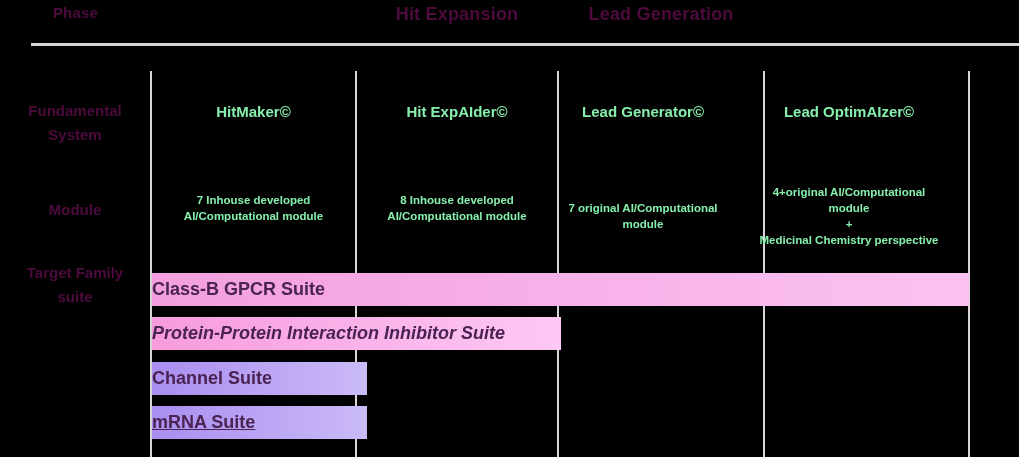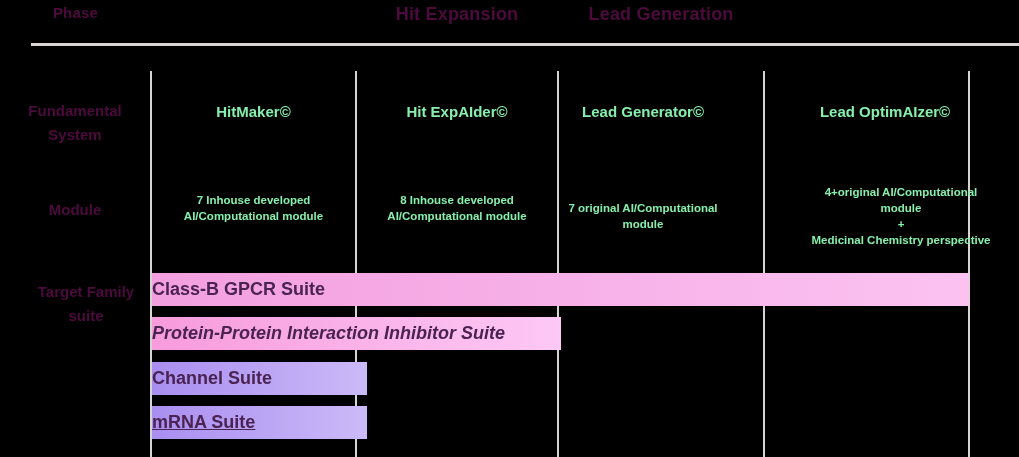--- a/index.html
+++ b/index.html
@@ -46,44 +46,44 @@
   .vdiv.v4 { left:968px; }
 
   
   .rowlabel {
     position:absolute; left:0; width:150px;
     text-align:center; color:#4d0a3d;
     font-size:15px; font-weight:bold; line-height:24px;
   }
   .rowlabel.r-fs  { top:99px; }
   .rowlabel.r-mod { top:198px; }
-  .rowlabel.r-tf  { top:280px;margin-left:11px; }
+  .rowlabel.r-tf  { top:261px; }
 
   
   .cell {
     position:absolute;
     text-align:center; color:#86efac;
     white-space:pre-line;
   }
   .cell.sys {
     top:101px; height:24px;
     font-size:15px; font-weight:bold; line-height:22px;
   }
   .cell.mod {
     font-size:11.5px; font-weight:bold; line-height:16px;
   }
   .col0 { left:151px; width:205px; }
   .col1 { left:356px; width:202px; }
   .col2 { left:558px; width:170px; }
-  .col3 { left:791px; width:188px; }
+  .col3 { left:755px; width:188px; }
 
   .cell.mod.m0 { top:192px; }
   .cell.mod.m1 { top:192px; }
   .cell.mod.m2 { top:200px; }
-  .cell.mod.m3 { top:184px;margin-left:16px; }
+  .cell.mod.m3 { top:184px; }
 
   
   .bar {
     position:absolute; left:152px; height:33px;
     display:flex; align-items:center;
     padding-left:0;
     font-size:18px; font-weight:bold;
     color:#4a2352;
     white-space:nowrap;
   }

